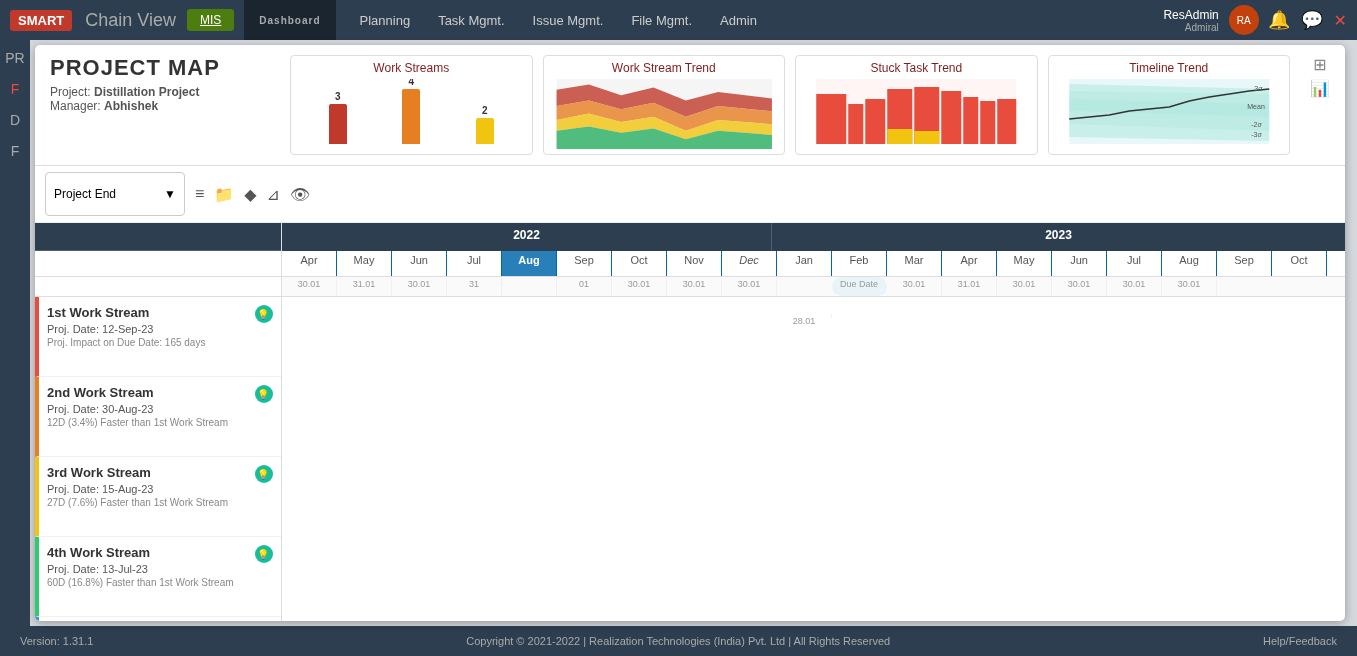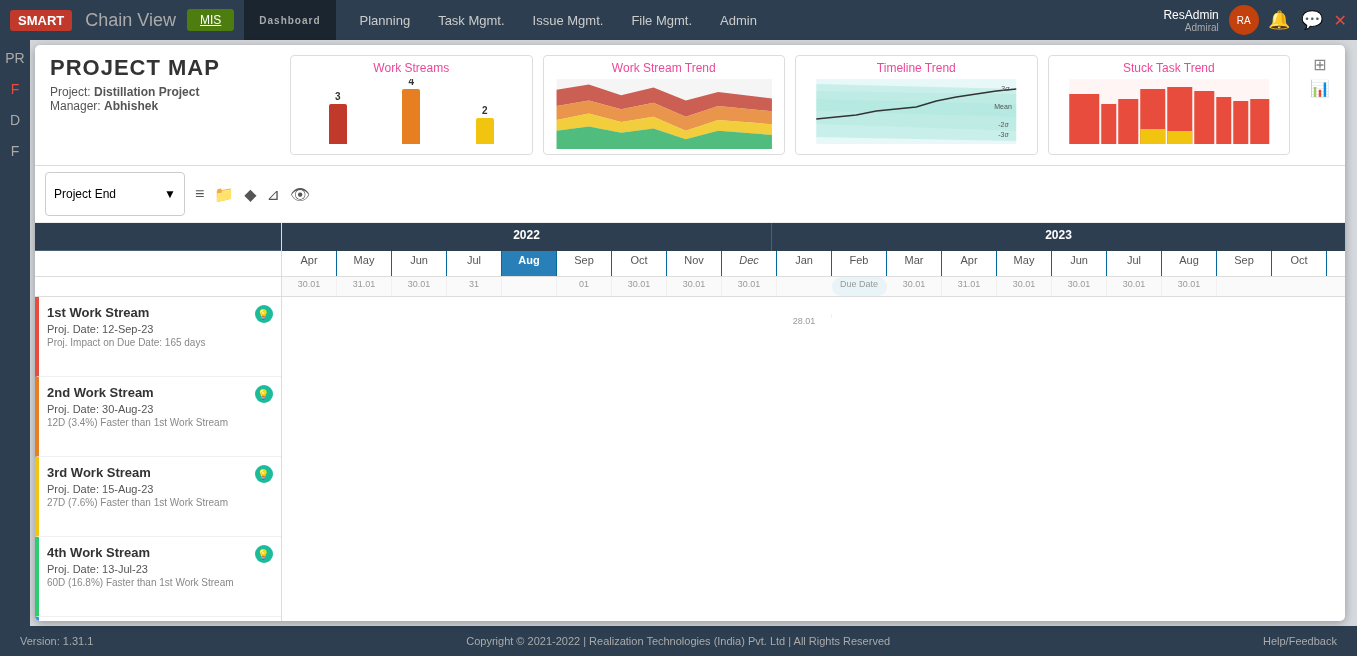--- a/index.html
+++ b/index.html
@@ -158,21 +158,21 @@
     .chart-card {
       flex: 1;
       border: 1px solid #ddd;
       border-radius: 4px;
       padding: 5px;
       min-height: 90px;
     }
     .chart-title {
       font-size: 12px;
       text-align: center;
-      color: #ec4899;
+      color: #7f1d1d;
       margin-bottom: 4px;
     }
     .chart-content {
       height: 70px;
       position: relative;
       overflow: hidden;
     }
 
     
     .ws-chart {
@@ -417,59 +417,59 @@
               <polygon points="0,25 30,20 60,28 90,22 120,35 150,25 200,30 200,42 150,38 120,48 90,35 60,40 30,32 0,38" fill="#e67e22" opacity="0.8"></polygon>
 
               <polygon points="0,38 30,32 60,40 90,35 120,48 150,38 200,42 200,52 150,48 120,56 90,46 60,50 30,44 0,48" fill="#f1c40f" opacity="0.8"></polygon>
 
               <polygon points="0,48 30,44 60,50 90,46 120,56 150,48 200,52 200,65 0,65" fill="#27ae60" opacity="0.8"></polygon>
             </svg>
           </div>
         </div>
 
         <div class="chart-card">
-          <div class="chart-title">Timeline Trend</div>
-          <div class="chart-content">
-            <svg class="timeline-svg" viewBox="0 0 200 65">
-              <rect x="0" y="0" width="200" height="65" fill="#e8f8f8"></rect>
-
-              <polygon points="0,5 200,10 200,15 0,12" fill="#1abc9c" opacity="0.15"></polygon>
-              <polygon points="0,12 200,15 200,25 0,20" fill="#1abc9c" opacity="0.2"></polygon>
-              <polygon points="0,20 200,25 200,38 0,32" fill="#1abc9c" opacity="0.25"></polygon>
-              <polygon points="0,32 200,38 200,52 0,45" fill="#1abc9c" opacity="0.2"></polygon>
-              <polygon points="0,45 200,52 200,62 0,58" fill="#1abc9c" opacity="0.15"></polygon>
-
-              <polyline points="0,40 20,38 40,36 60,32 80,30 100,28 120,22 140,18 160,15 180,12 200,10" fill="none" stroke="#333" stroke-width="1.5"></polyline>
-
-              <text x="185" y="12" font-size="7" fill="#555">3σ</text>
-              <text x="178" y="30" font-size="7" fill="#555">Mean</text>
-              <text x="182" y="48" font-size="7" fill="#555">-2σ</text>
-              <text x="182" y="58" font-size="7" fill="#555">-3σ</text>
-            </svg>
-          </div>
-        </div>
-
-        <div class="chart-card">
           <div class="chart-title">Stuck Task Trend</div>
           <div class="chart-content">
             <svg class="stuck-svg" viewBox="0 0 200 65">
               <rect x="0" y="0" width="200" height="65" fill="#fff5f5"></rect>
 
               <rect x="0" y="15" width="30" height="50" fill="#e74c3c"></rect>
               <rect x="32" y="25" width="15" height="40" fill="#e74c3c"></rect>
               <rect x="49" y="20" width="20" height="45" fill="#e74c3c"></rect>
               <rect x="71" y="10" width="25" height="55" fill="#e74c3c"></rect>
               <rect x="98" y="8" width="25" height="57" fill="#e74c3c"></rect>
               <rect x="125" y="12" width="20" height="53" fill="#e74c3c"></rect>
               <rect x="147" y="18" width="15" height="47" fill="#e74c3c"></rect>
               <rect x="164" y="22" width="15" height="43" fill="#e74c3c"></rect>
               <rect x="181" y="20" width="19" height="45" fill="#e74c3c"></rect>
 
               <rect x="71" y="50" width="25" height="15" fill="#f1c40f"></rect>
               <rect x="98" y="52" width="25" height="13" fill="#f1c40f"></rect>
+            </svg>
+          </div>
+        </div>
+
+        <div class="chart-card">
+          <div class="chart-title">Timeline Trend</div>
+          <div class="chart-content">
+            <svg class="timeline-svg" viewBox="0 0 200 65">
+              <rect x="0" y="0" width="200" height="65" fill="#e8f8f8"></rect>
+
+              <polygon points="0,5 200,10 200,15 0,12" fill="#1abc9c" opacity="0.15"></polygon>
+              <polygon points="0,12 200,15 200,25 0,20" fill="#1abc9c" opacity="0.2"></polygon>
+              <polygon points="0,20 200,25 200,38 0,32" fill="#1abc9c" opacity="0.25"></polygon>
+              <polygon points="0,32 200,38 200,52 0,45" fill="#1abc9c" opacity="0.2"></polygon>
+              <polygon points="0,45 200,52 200,62 0,58" fill="#1abc9c" opacity="0.15"></polygon>
+
+              <polyline points="0,40 20,38 40,36 60,32 80,30 100,28 120,22 140,18 160,15 180,12 200,10" fill="none" stroke="#333" stroke-width="1.5"></polyline>
+
+              <text x="185" y="12" font-size="7" fill="#555">3σ</text>
+              <text x="178" y="30" font-size="7" fill="#555">Mean</text>
+              <text x="182" y="48" font-size="7" fill="#555">-2σ</text>
+              <text x="182" y="58" font-size="7" fill="#555">-3σ</text>
             </svg>
           </div>
         </div>
       </div>
 
       <div style="display:flex; flex-direction:column; gap:5px; align-items:center;">
         <div style="font-size:16px; color:#888; cursor:pointer;">⊞</div>
         <div style="font-size:16px; color:#888; cursor:pointer;">📊</div>
       </div>
     </div>

